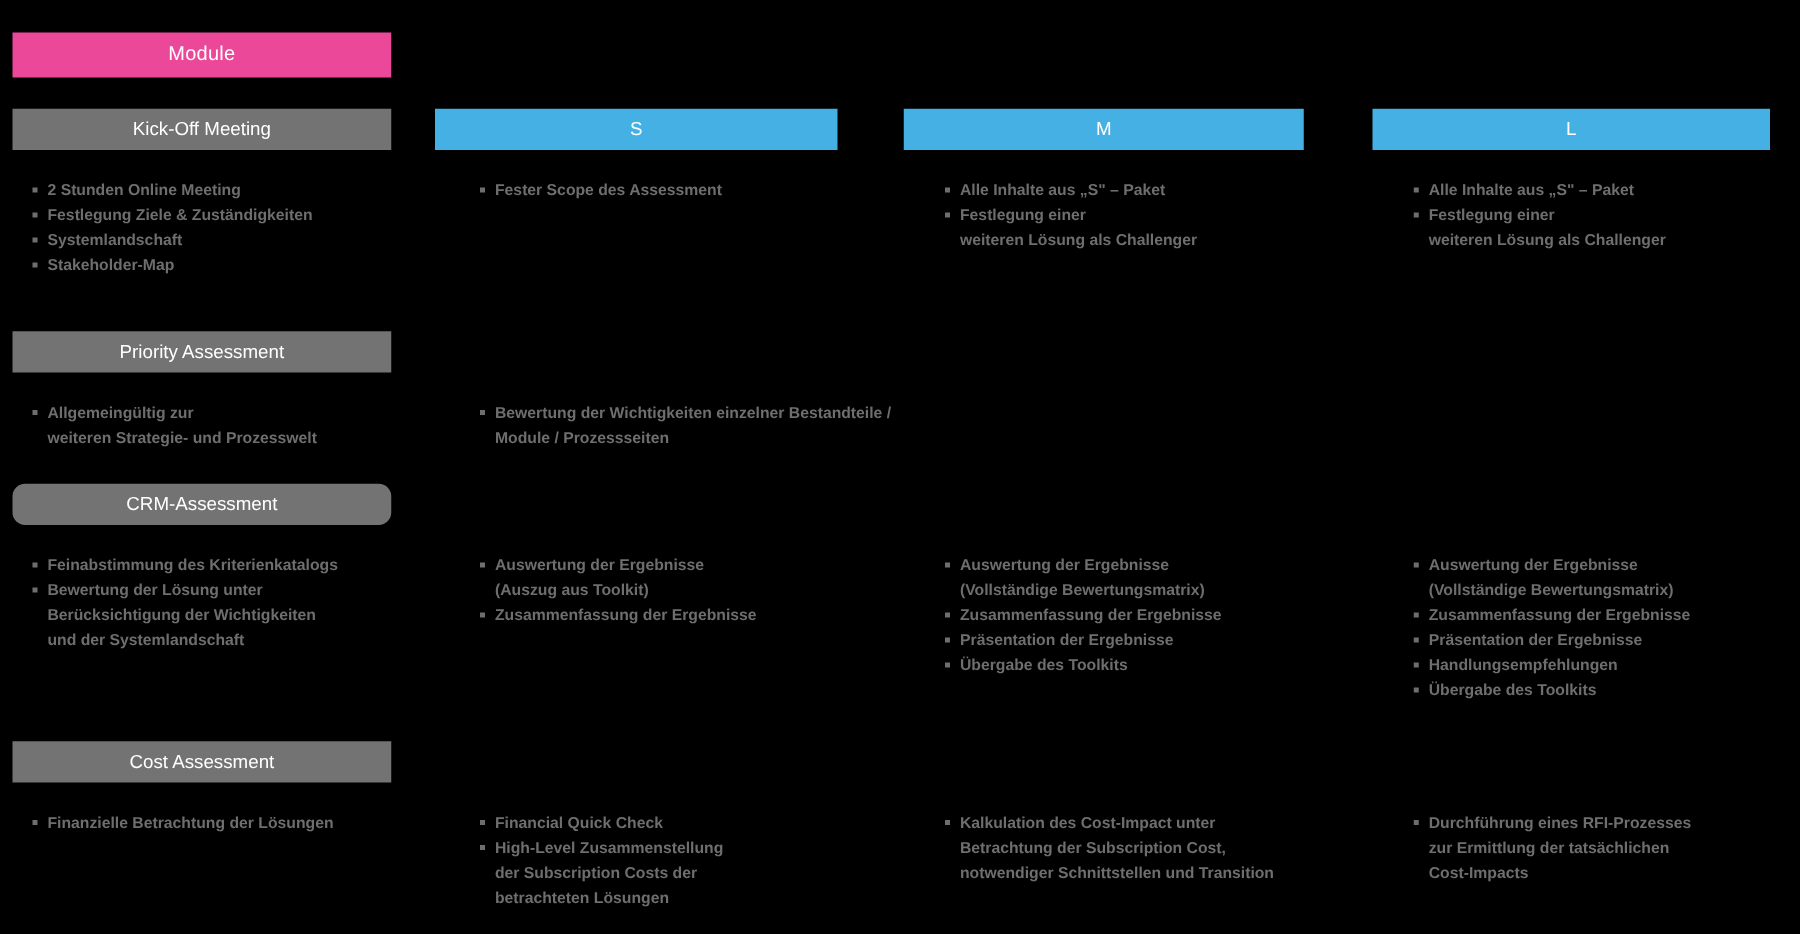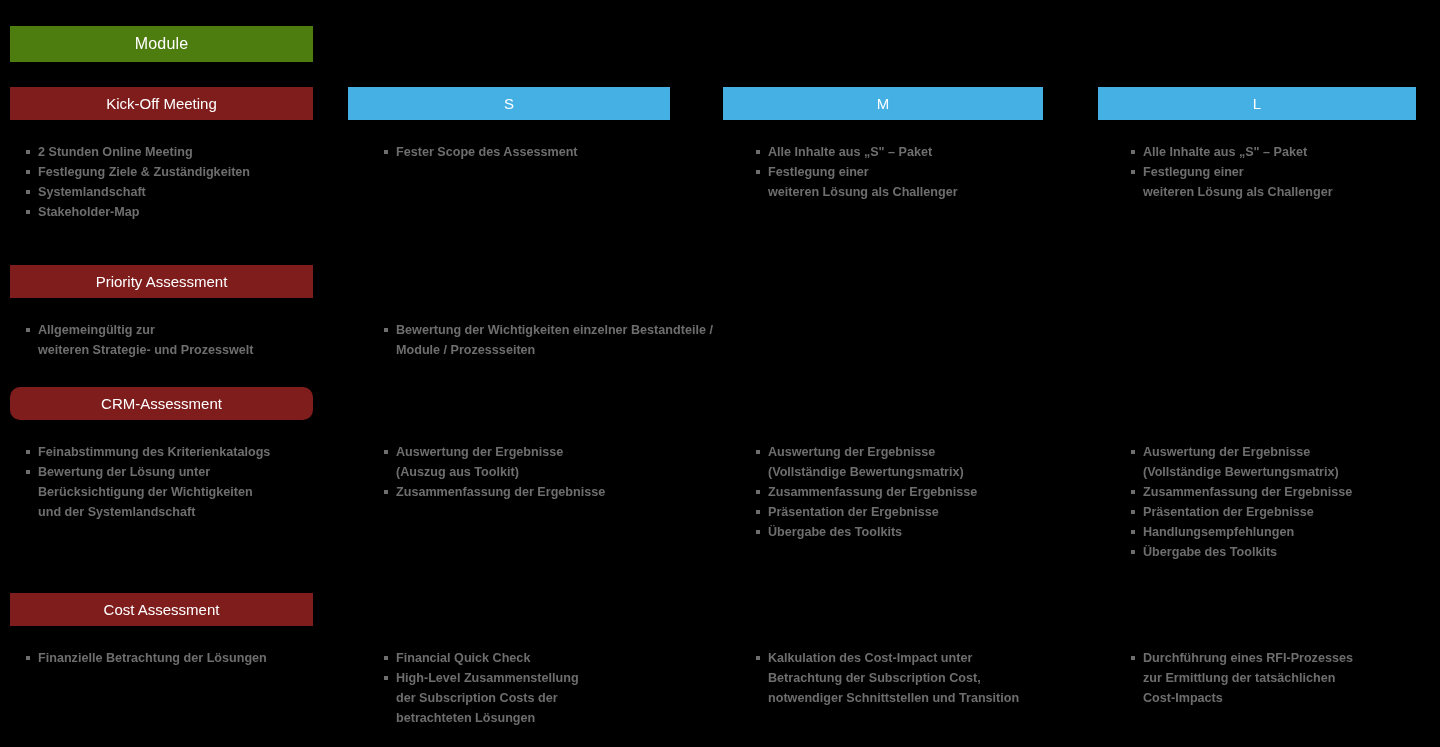--- a/index.html
+++ b/index.html
@@ -18,21 +18,21 @@
   .slide {
     position: relative;
     width: 1440px;
     height: 747px;
     background: #000000;
   }
 
   
   .hdr {
     position: absolute;
-    background: #4d7c0f;
+    background: #ec4899;
     color: #ffffff;
     display: flex;
     align-items: center;
     justify-content: center;
     font-size: 16px;
     font-weight: 400;
     letter-spacing: 0.2px;
   }
   .hdr-module { left: 10px;  top: 26px; width: 303px; height: 36px; }
   .hdr-inhalte { left: 348px; top: 26px; width: 1068px; height: 38px; }
@@ -52,21 +52,21 @@
   .size-s { left: 348px;  width: 322px; }
   .size-m { left: 723px;  width: 320px; }
   .size-l { left: 1098px; width: 318px; }
 
   
   .mod-bar {
     position: absolute;
     left: 10px;
     width: 303px;
     height: 33px;
-    background: #7f1d1d;
+    background: #737373;
     color: #ffffff;
     display: flex;
     align-items: center;
     justify-content: center;
     font-size: 15px;
   }
 
   
   ul.blist {
     position: absolute;

